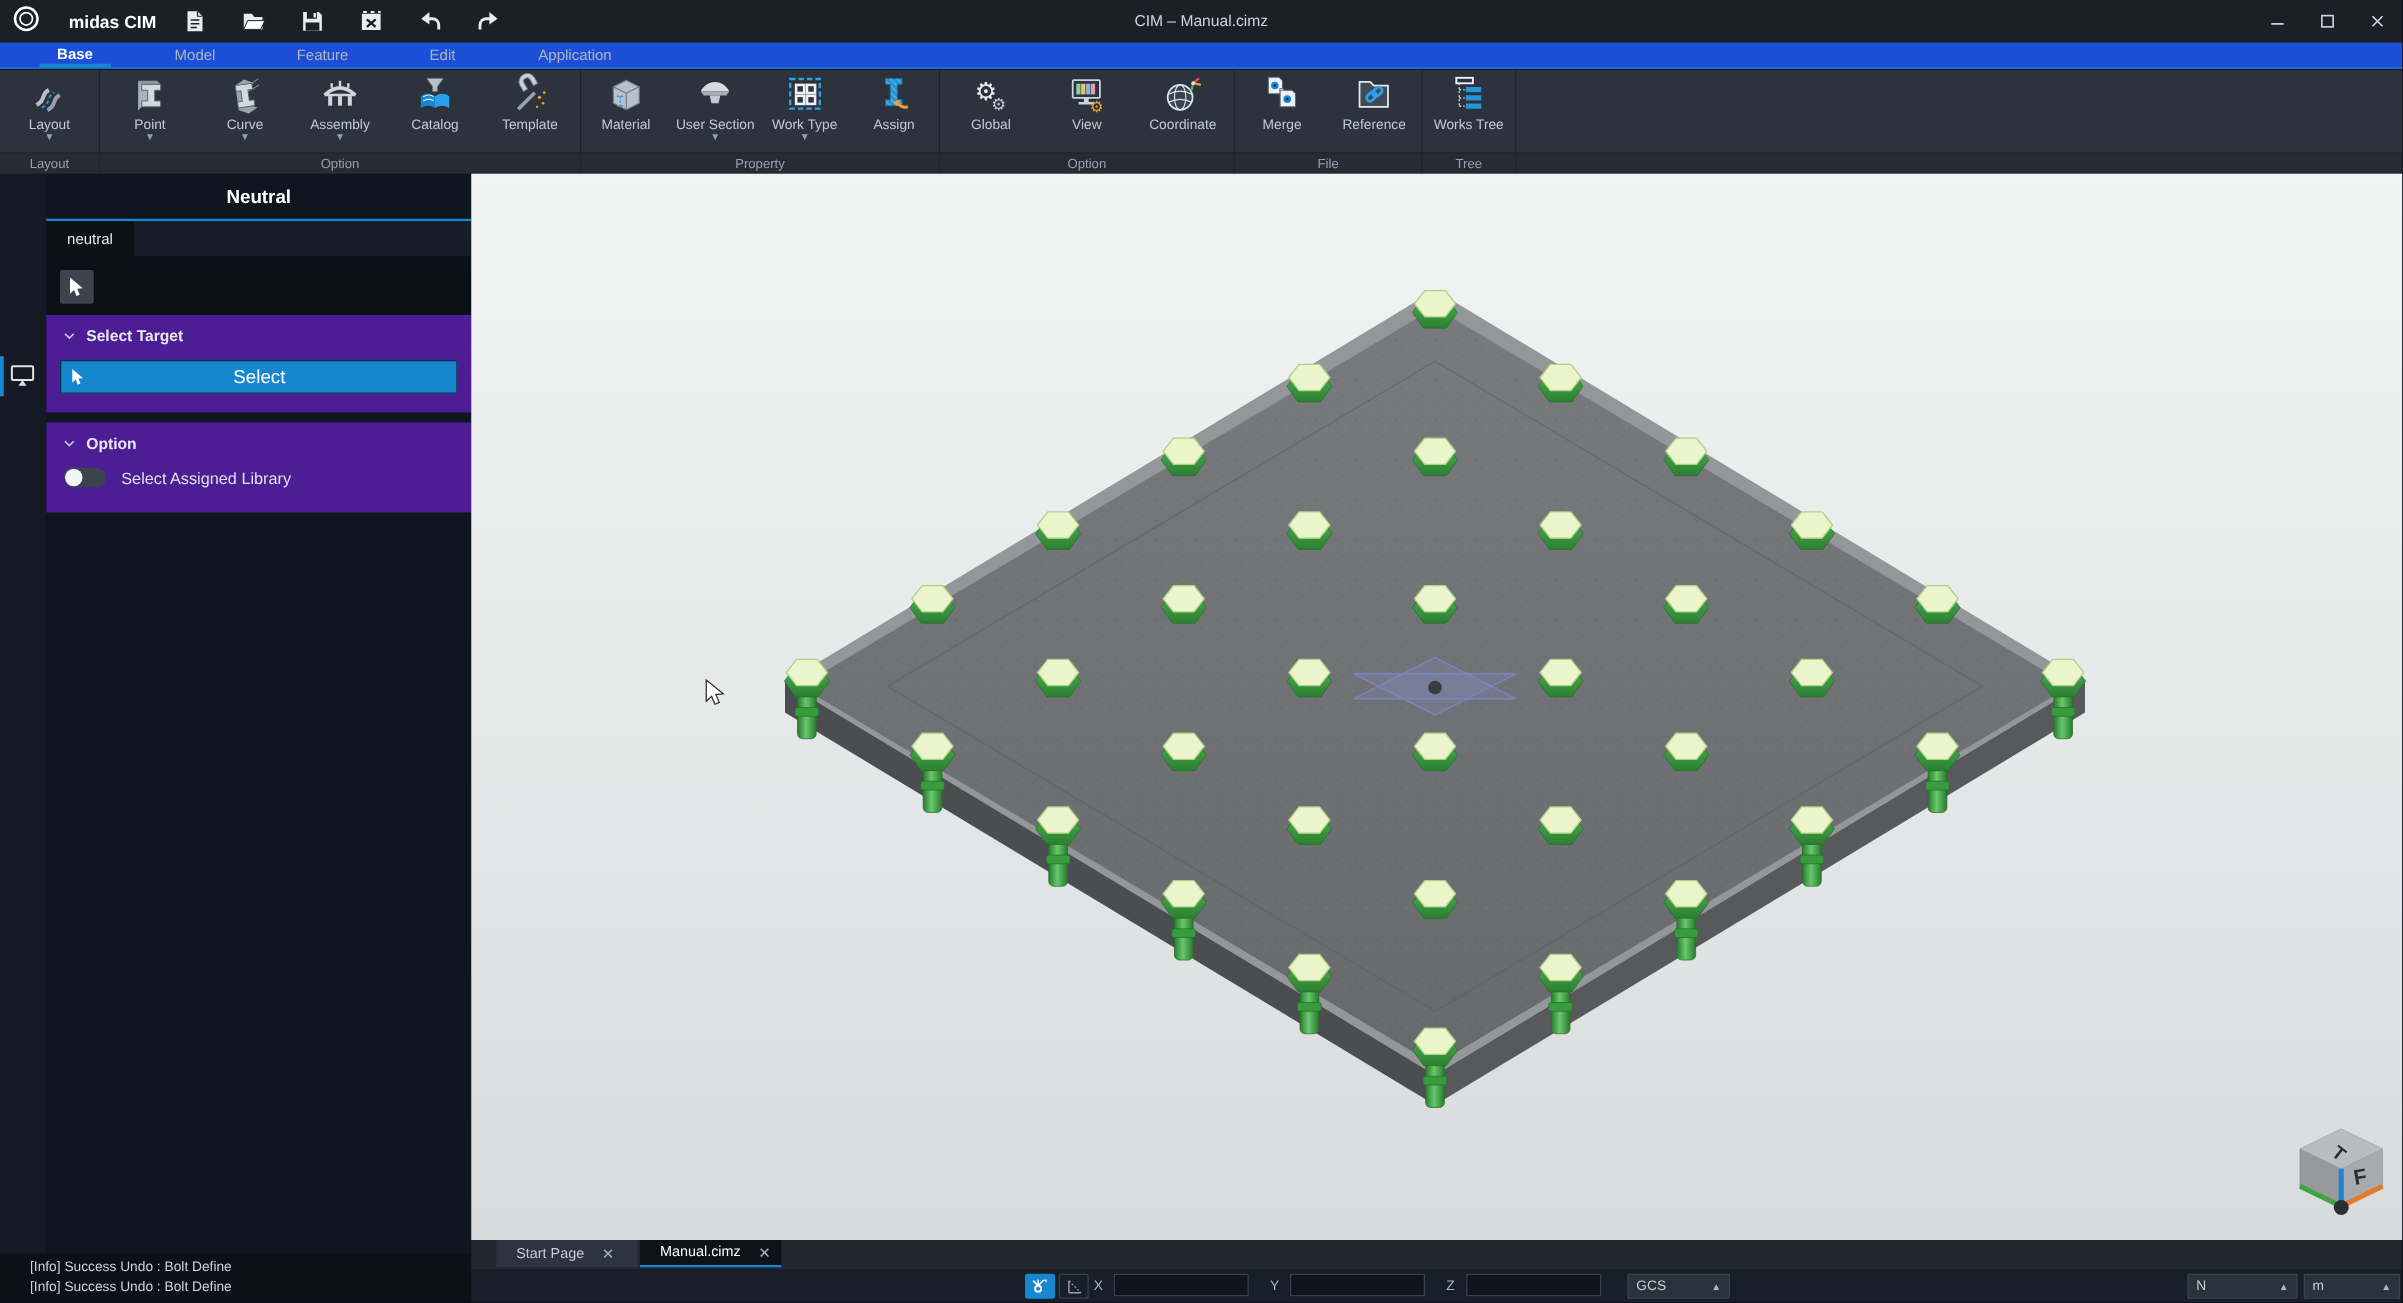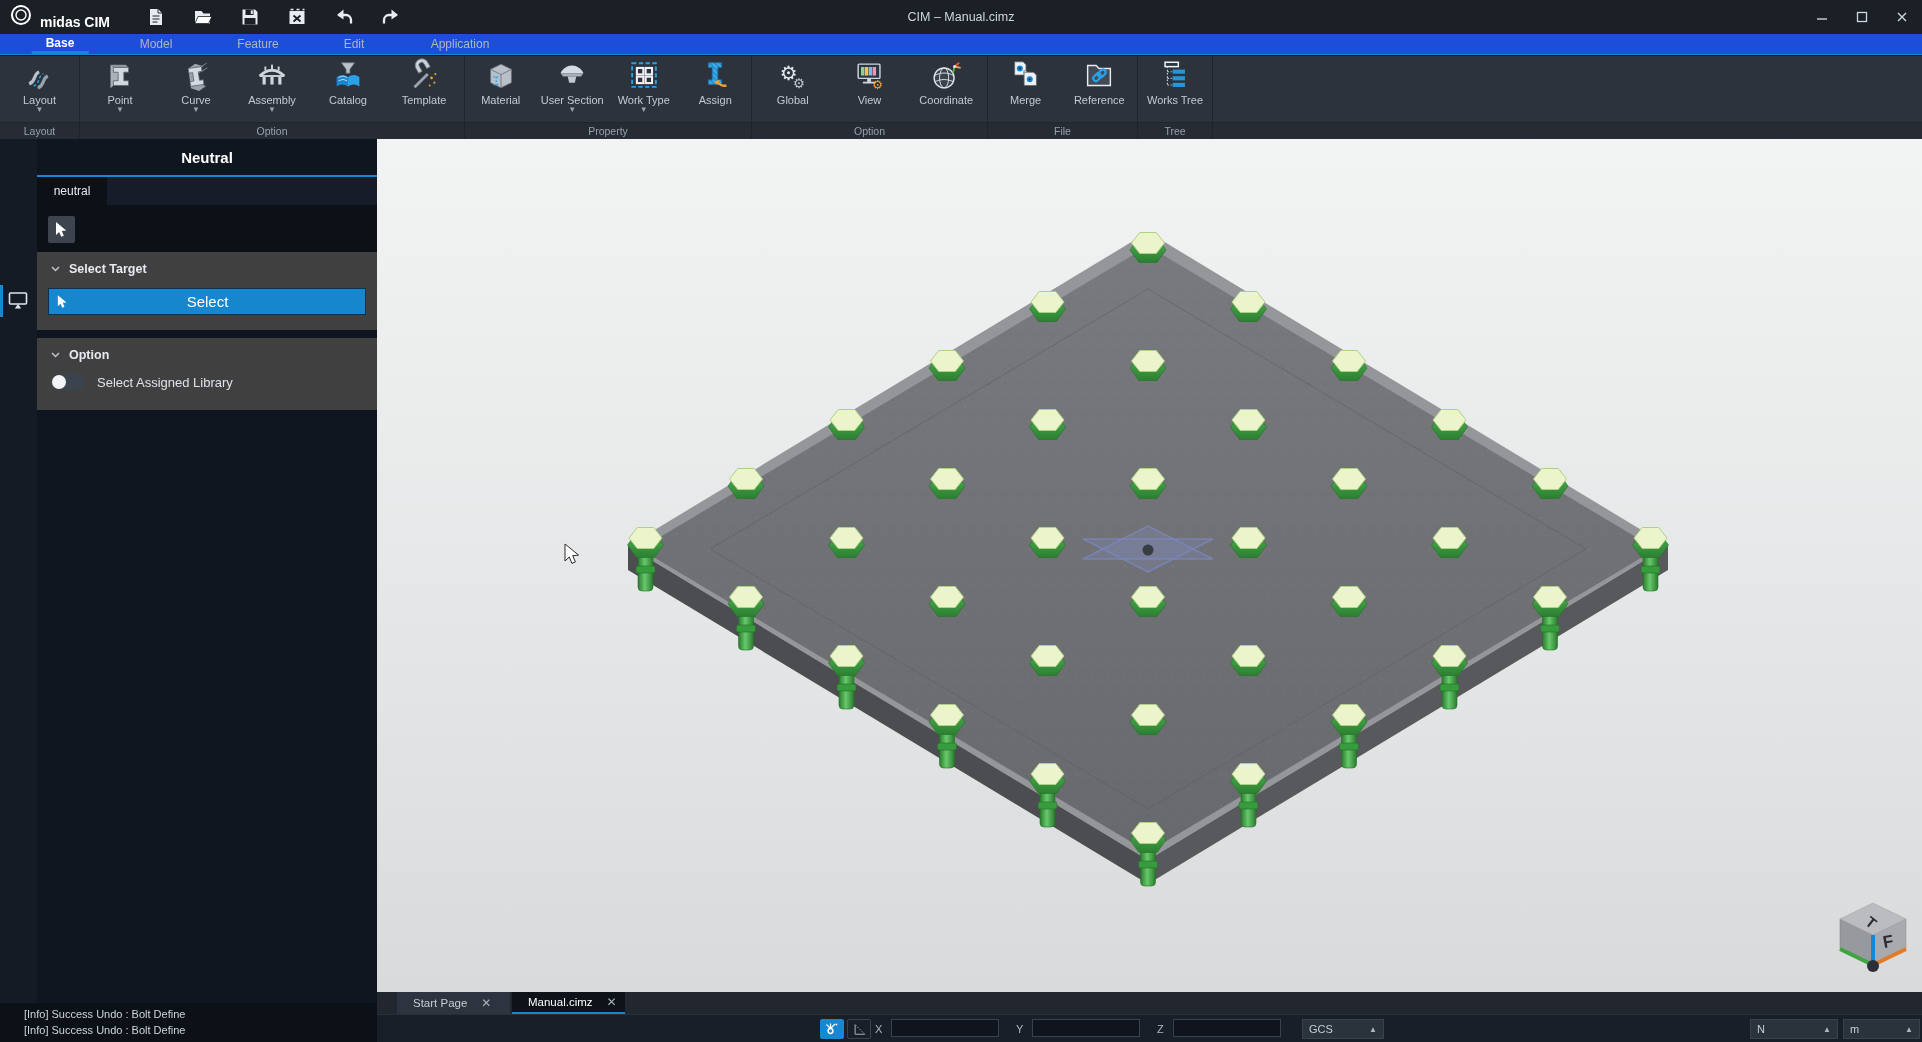--- a/index.html
+++ b/index.html
@@ -3,21 +3,21 @@
 <meta charset="utf-8">
 <style>
   html,body{margin:0;padding:0;background:#0c1118;}
   *{box-sizing:border-box;}
   #app{position:relative;width:1922px;height:1042px;overflow:hidden;
        font-family:"Liberation Sans",sans-serif;color:#e6eaf0;background:#0c1118;}
   .abs{position:absolute;}
 
   
   #titlebar{left:0;top:0;width:1922px;height:34px;background:#1b2027;display:flex;align-items:center;}
-  #brand{display:flex;align-items:flex-end;gap:8px;padding-left:10px;width:120px;}
+  #brand{display:flex;align-items:center;gap:23px;padding-left:10px;width:120px;}
   #brand-text{font-size:14px;font-weight:bold;color:#fff;white-space:nowrap;}
   .tb-icon{width:24px;height:24px;display:flex;align-items:center;justify-content:center;cursor:default;}
   #tb-icons{display:flex;gap:23px;margin-left:24px;}
   #win-title{position:absolute;left:0;top:0;width:1922px;height:34px;display:flex;align-items:center;justify-content:center;font-size:12.5px;color:#cfd5dc;pointer-events:none;}
   #win-controls{position:absolute;right:0;top:0;height:34px;display:flex;align-items:center;}
   .win-btn{width:40px;height:34px;display:flex;align-items:center;justify-content:center;color:#cfd5dc;font-size:13px;}
 
   
   #menubar{left:0;top:34px;width:1922px;height:21px;background:#1d4ed8;border-bottom:1px solid #1787d2;display:flex;}
   .menu-item{position:absolute;top:0;height:20px;display:flex;align-items:center;justify-content:center;font-size:12px;color:#aeb6c0;padding:0 14px;transform:translateX(-50%);}
@@ -37,21 +37,21 @@
   
   #left-strip{left:0;top:139px;width:37px;height:903px;background:#151b24;}
   #strip-accent{left:0;top:146px;width:3px;height:32px;background:#1787d2;}
   #panel{left:37px;top:139px;width:340px;height:864px;background:#10161f;}
   #panel-title{position:absolute;left:0;top:0;width:100%;height:36px;display:flex;align-items:center;justify-content:center;font-size:15px;font-weight:bold;color:#fff;}
   #panel-underline{position:absolute;left:0;top:36px;width:100%;height:2px;background:#1787d2;}
   #panel-tabrow{position:absolute;left:0;top:38px;width:100%;height:28px;background:#161d28;}
   #panel-tab{position:absolute;left:0;top:0;width:70px;height:28px;background:#0c1117;display:flex;align-items:center;justify-content:center;font-size:12px;color:#e6eaf0;}
   #panel-toolbar{position:absolute;left:0;top:66px;width:100%;height:47px;background:#0c1117;}
   #cursor-btn{position:absolute;left:11px;top:11px;width:27px;height:27px;background:#3d444e;border-radius:2px;display:flex;align-items:center;justify-content:center;}
-  .section{position:absolute;left:0;width:100%;background:#404040;}
+  .section{position:absolute;left:0;width:100%;background:#4c1d95;}
   .sec-header{display:flex;align-items:center;gap:9px;padding:10px 0 6px 14px;font-size:12.5px;font-weight:bold;color:#e6eaf0;}
   #select-btn{position:absolute;left:11px;top:36px;width:318px;height:27px;background:#1787cd;border:1px solid #0a3350;display:flex;align-items:center;font-size:15px;color:#fff;}
   #select-btn .lbl{flex:1;text-align:center;margin-right:18px;}
   #toggle-row{display:flex;align-items:center;gap:12px;padding:6px 0 12px 14px;}
   #toggle{width:34px;height:16px;border-radius:8px;background:#3b434e;position:relative;}
   #toggle-knob{position:absolute;left:1px;top:1px;width:14px;height:14px;border-radius:50%;background:#f2f4f6;}
   #toggle-label{font-size:13px;color:#dde2e9;}
 
   
   #msg-area{left:0;top:1003px;width:377px;height:39px;background:#0c1118;padding:3px 0 0 24px;}

